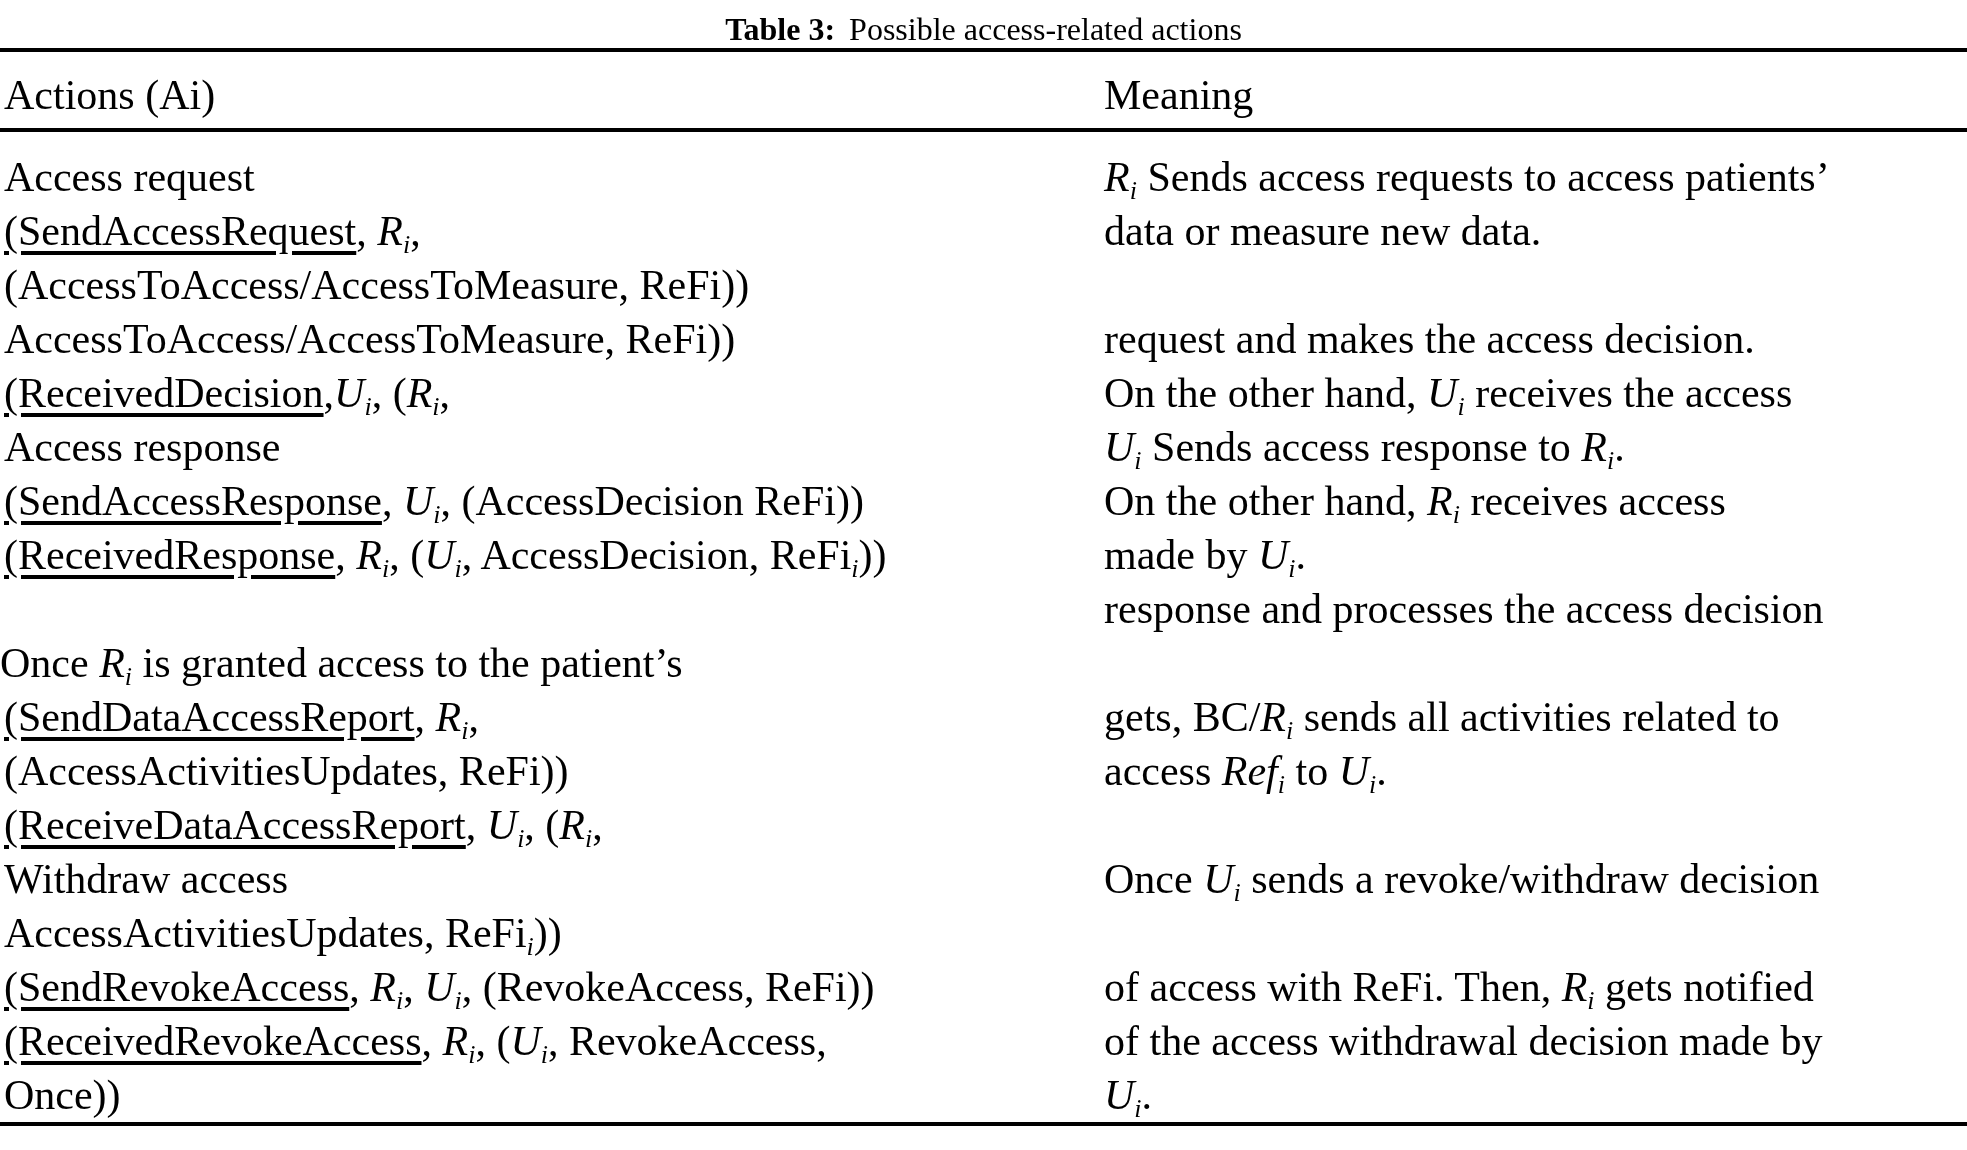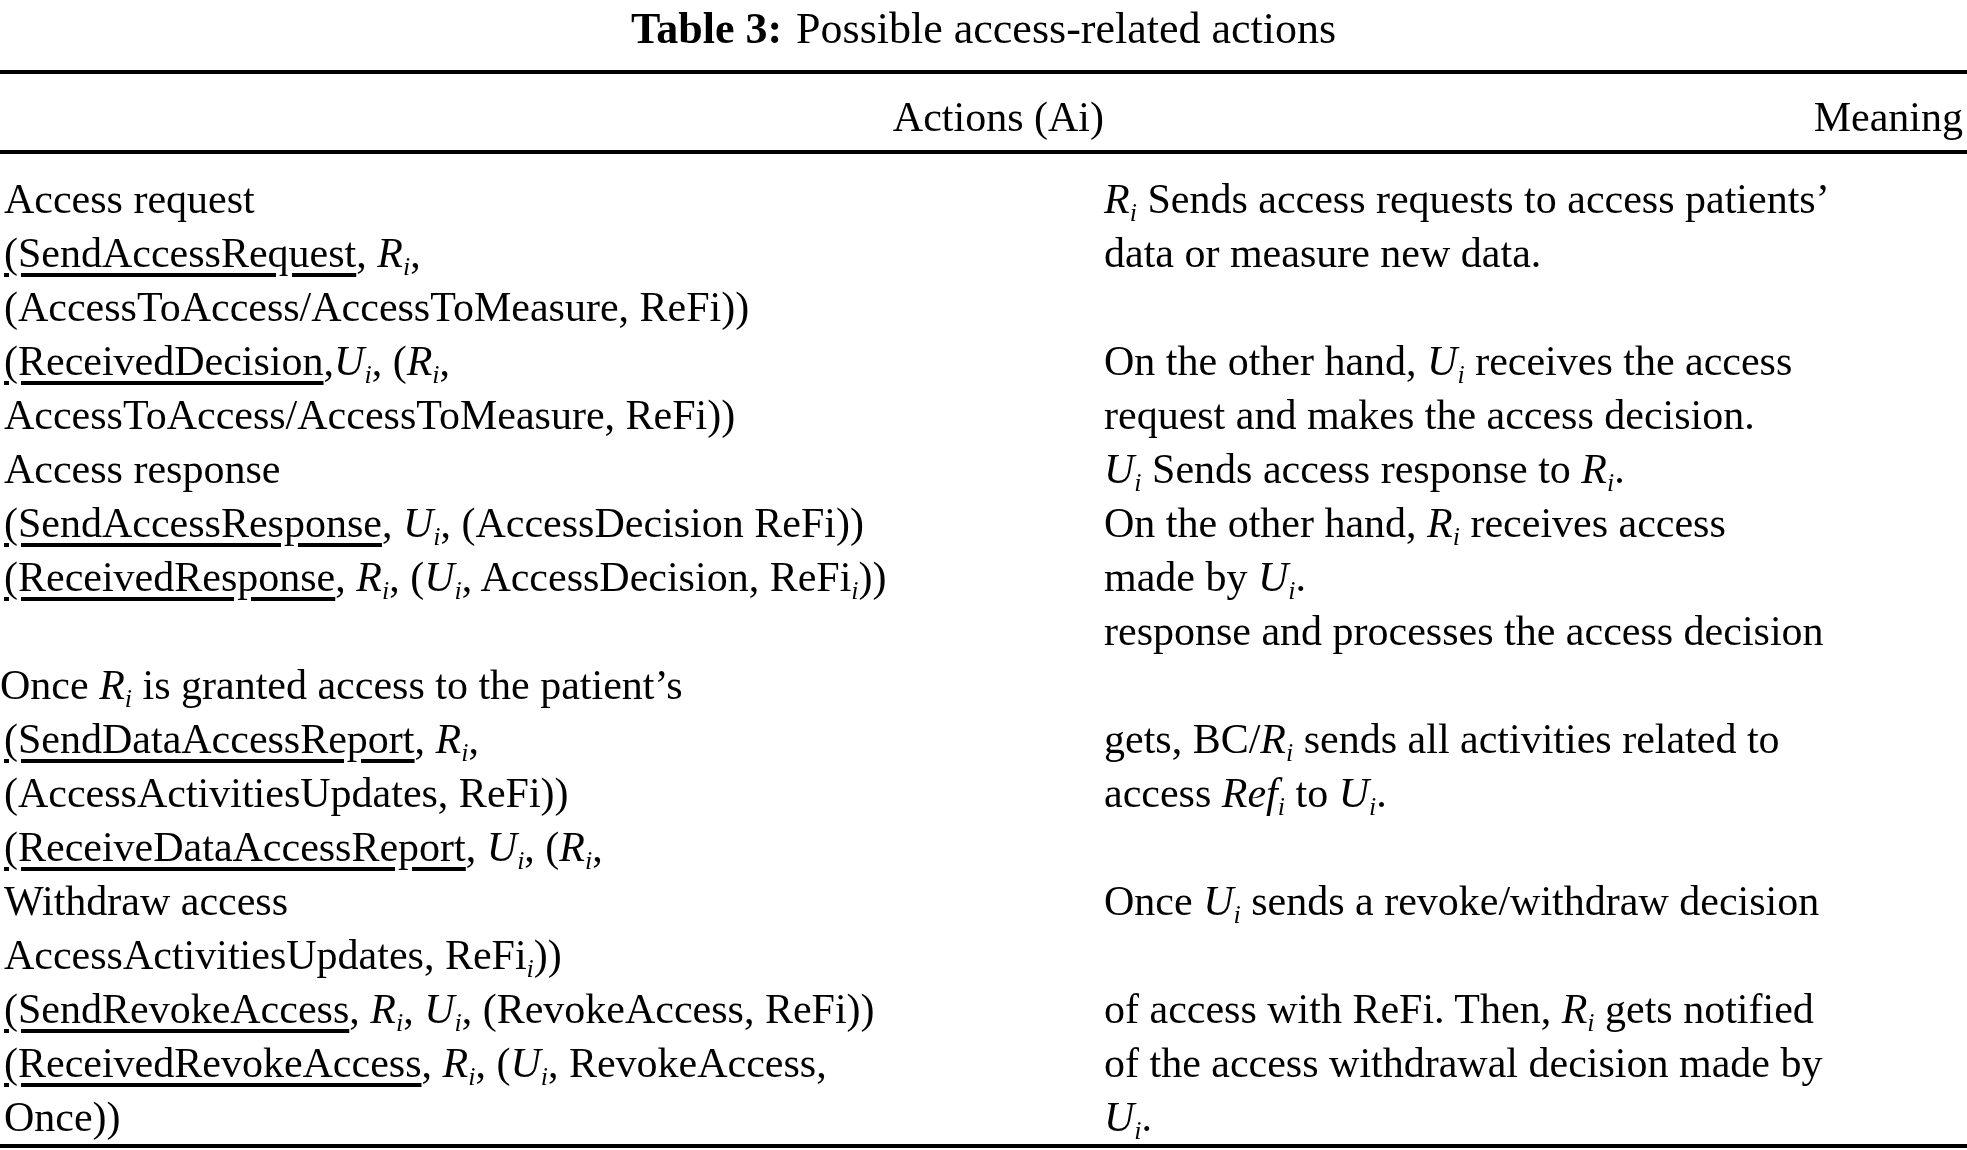--- a/index.html
+++ b/index.html
@@ -9,28 +9,28 @@
     width: 1967px;
     height: 1150px;
     background: #ffffff;
     color: #000000;
     font-family: "Liberation Serif", "DejaVu Serif", serif;
     font-size: 42px;
     line-height: 54px;
     overflow: hidden;
   }
   .caption {
-    height: 70px;
+    height: 48px;
     padding-top: 2px;
     text-align: center;
-    font-size: 44px;
+    font-size: 32px;
   }
   .caption .lbl { font-weight: 700; margin-right: 14px; }
   .rule { height: 4px; background: #000000; }
-  .header-row { display: flex; height: 76px; padding-top: 16px; text-align: right; }
+  .header-row { display: flex; height: 76px; padding-top: 16px; }
   .tbody { padding-top: 18px; height: 990px; border-radius: 9px; }
   .trow { display: flex; height: 54px; }
   .cl { flex: none; width: 1104px; padding-left: 4px; white-space: nowrap; overflow: visible; }
   .cr { flex: none; width: 859px; white-space: nowrap; overflow: visible; }
   .it { font-style: italic; }
   .sb { font-style: italic; font-size: 26px; vertical-align: -8px; }
   .ul { text-decoration: underline; text-decoration-thickness: 4px; text-underline-offset: 6px; margin-top: 24px; }
 </style>
 </head>
 <body>
@@ -57,26 +57,26 @@
       </div>
       <div class="trow">
         <div class="cl"><span class="ul">(SendAccessRequest</span><span>, </span><span class="it">R</span><span class="sb">i</span><span>,</span></div>
         <div class="cr"><span>data or measure new data.</span></div>
       </div>
       <div class="trow">
         <div class="cl"><span>(AccessToAccess/AccessToMeasure, ReFi))</span></div>
         <div class="cr"></div>
       </div>
       <div class="trow">
+        <div class="cl"><span>AccessToAccess/AccessToMeasure, ReFi))</span></div>
+        <div class="cr"><span>request and makes the access decision.</span></div>
+      </div>
+      <div class="trow">
         <div class="cl"><span class="ul">(ReceivedDecision</span><span>,</span><span class="it">U</span><span class="sb">i</span><span>, (</span><span class="it">R</span><span class="sb">i</span><span>,</span></div>
         <div class="cr"><span>On the other hand, </span><span class="it">U</span><span class="sb">i</span><span> receives the access</span></div>
-      </div>
-      <div class="trow">
-        <div class="cl"><span>AccessToAccess/AccessToMeasure, ReFi))</span></div>
-        <div class="cr"><span>request and makes the access decision.</span></div>
       </div>
       <div class="trow">
         <div class="cl"><span>Access response</span></div>
         <div class="cr"><span class="it">U</span><span class="sb">i</span><span> Sends access response to </span><span class="it">R</span><span class="sb">i</span><span>.</span></div>
       </div>
       <div class="trow">
         <div class="cl"><span class="ul">(SendAccessResponse</span><span>, </span><span class="it">U</span><span class="sb">i</span><span>, (AccessDecision ReFi))</span></div>
         <div class="cr"><span>On the other hand, </span><span class="it">R</span><span class="sb">i</span><span> receives access</span></div>
       </div>
       <div class="trow">

